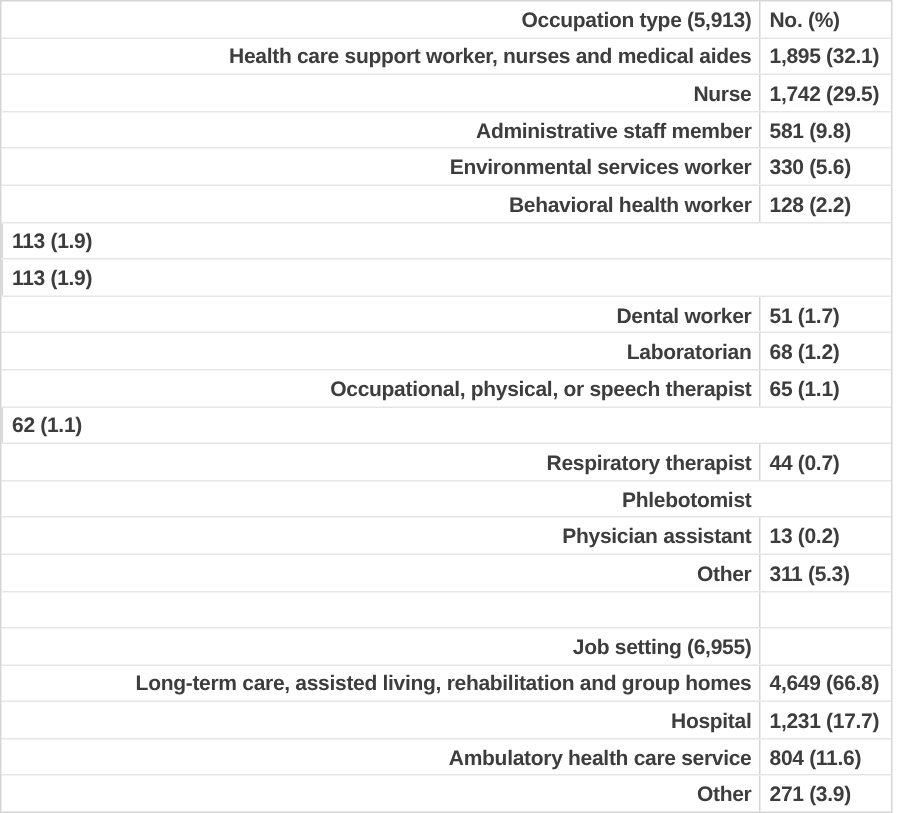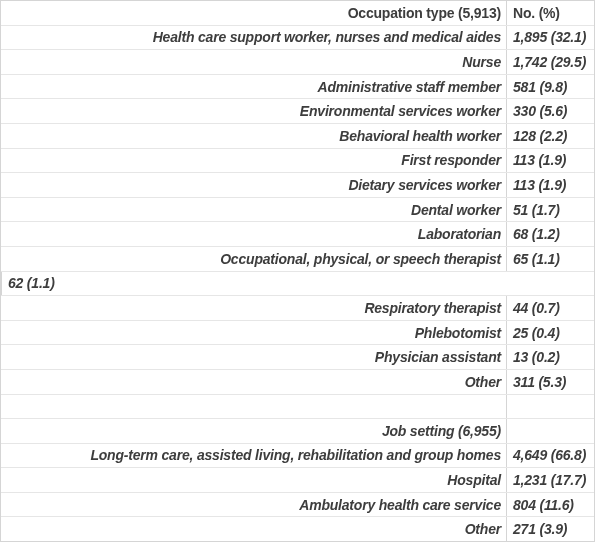--- a/index.html
+++ b/index.html
@@ -28,21 +28,21 @@
     display: flex;
     flex-direction: column;
     background: var(--background);
   }
   .row {
     flex: 1 1 0;
     display: flex;
     align-items: stretch;
     min-height: 0;
   }
-  .row + .row { border-top: 1px solid var(--grid-line); font-style: italic; }
+  .row + .row { border-top: 1px solid var(--grid-line); }
   .cell {
     display: flex;
     align-items: center;
     font-weight: 700;
     font-size: 14px;
     letter-spacing: -0.2px;
     color: var(--text);
     white-space: nowrap;
     overflow: hidden;
     line-height: 1;
@@ -82,25 +82,23 @@
   </div>
     <div class="row data">
     <div class="cell label">Environmental services worker</div>
     <div class="cell value">330 (5.6)</div>
   </div>
     <div class="row data">
     <div class="cell label">Behavioral health worker</div>
     <div class="cell value">128 (2.2)</div>
   </div>
     <div class="row data">
-    <div class="cell label">First responder</div>
     <div class="cell value">113 (1.9)</div>
   </div>
     <div class="row data">
-    <div class="cell label">Dietary services worker</div>
     <div class="cell value">113 (1.9)</div>
   </div>
     <div class="row data">
     <div class="cell label">Dental worker</div>
     <div class="cell value">51 (1.7)</div>
   </div>
     <div class="row data">
     <div class="cell label">Laboratorian</div>
     <div class="cell value">68 (1.2)</div>
   </div>
@@ -110,21 +108,20 @@
   </div>
     <div class="row data">
     <div class="cell value">62 (1.1)</div>
   </div>
     <div class="row data">
     <div class="cell label">Respiratory therapist</div>
     <div class="cell value">44 (0.7)</div>
   </div>
     <div class="row data">
     <div class="cell label">Phlebotomist</div>
-    <div class="cell value">25 (0.4)</div>
   </div>
     <div class="row data">
     <div class="cell label">Physician assistant</div>
     <div class="cell value">13 (0.2)</div>
   </div>
     <div class="row data">
     <div class="cell label">Other</div>
     <div class="cell value">311 (5.3)</div>
   </div>
     <div class="row spacer">

